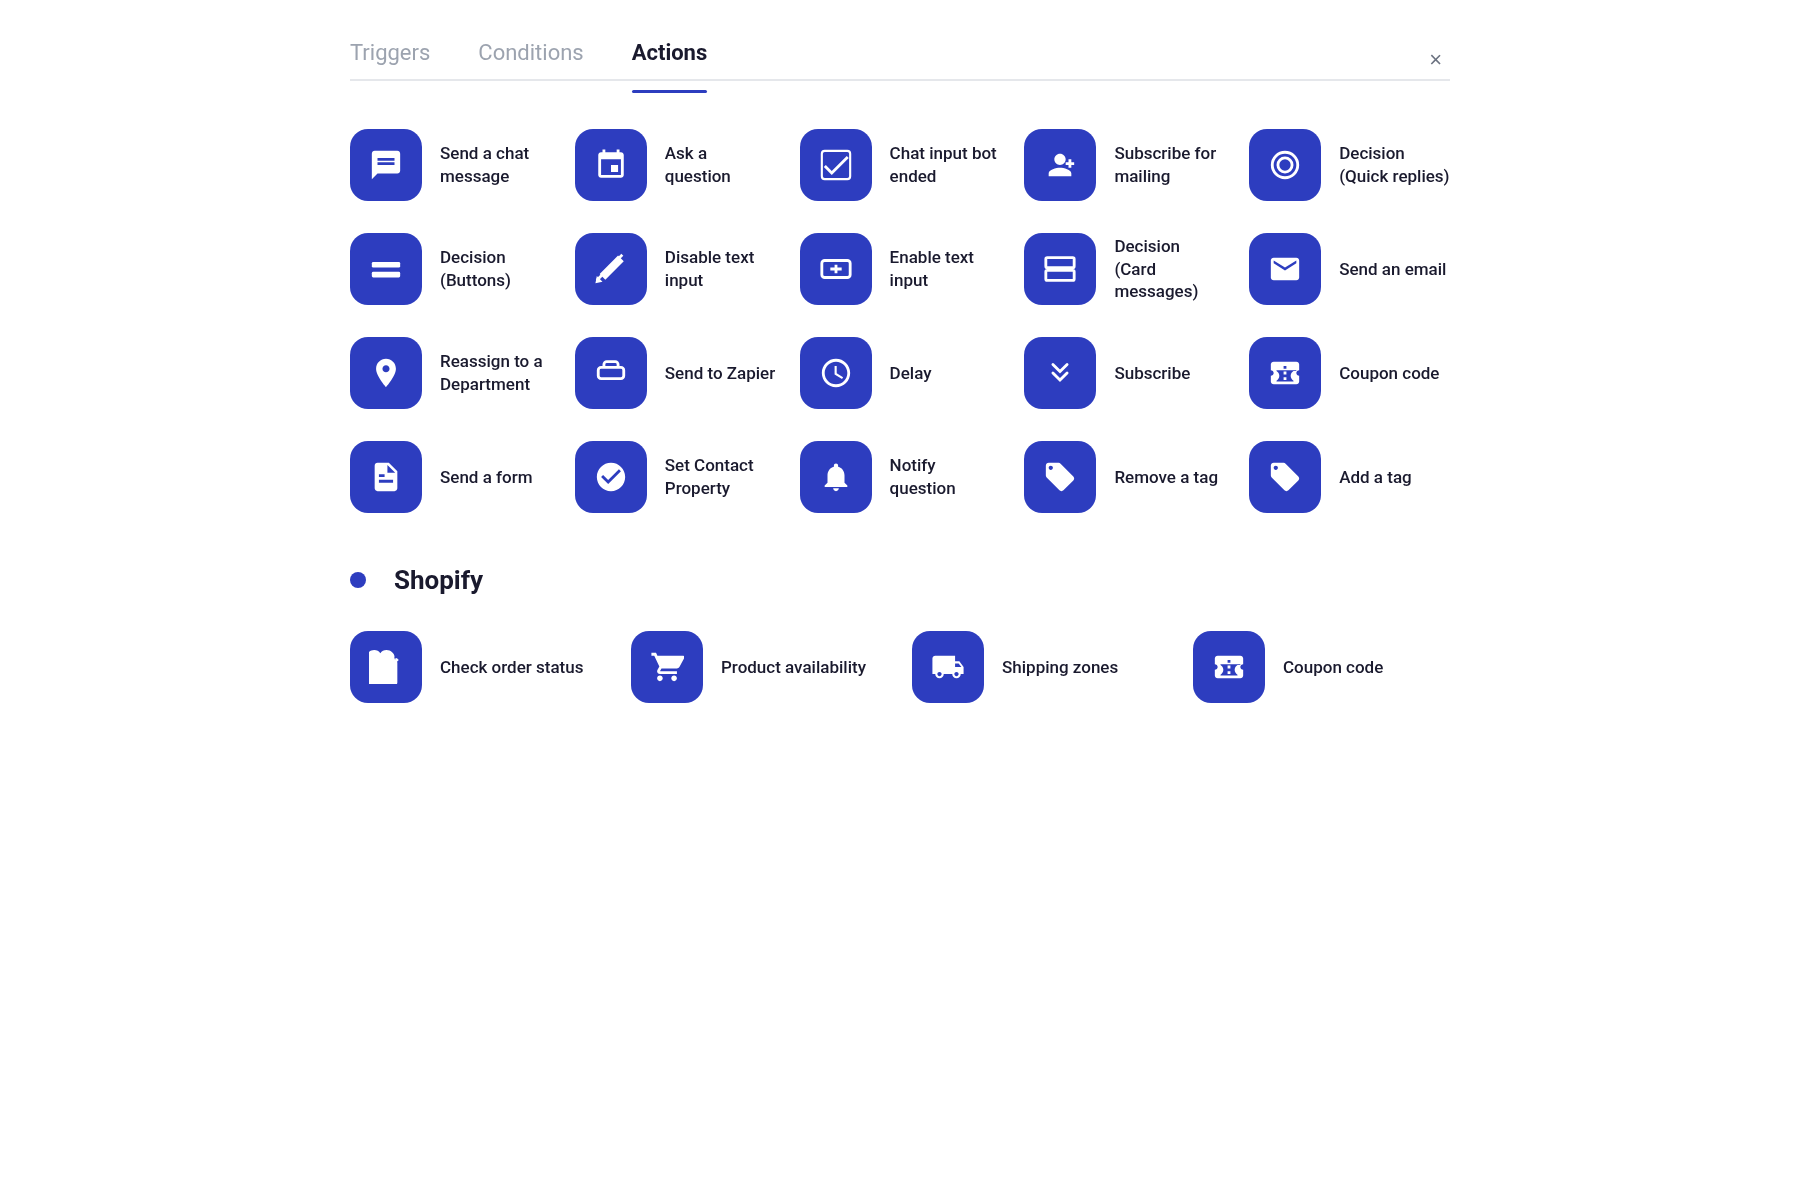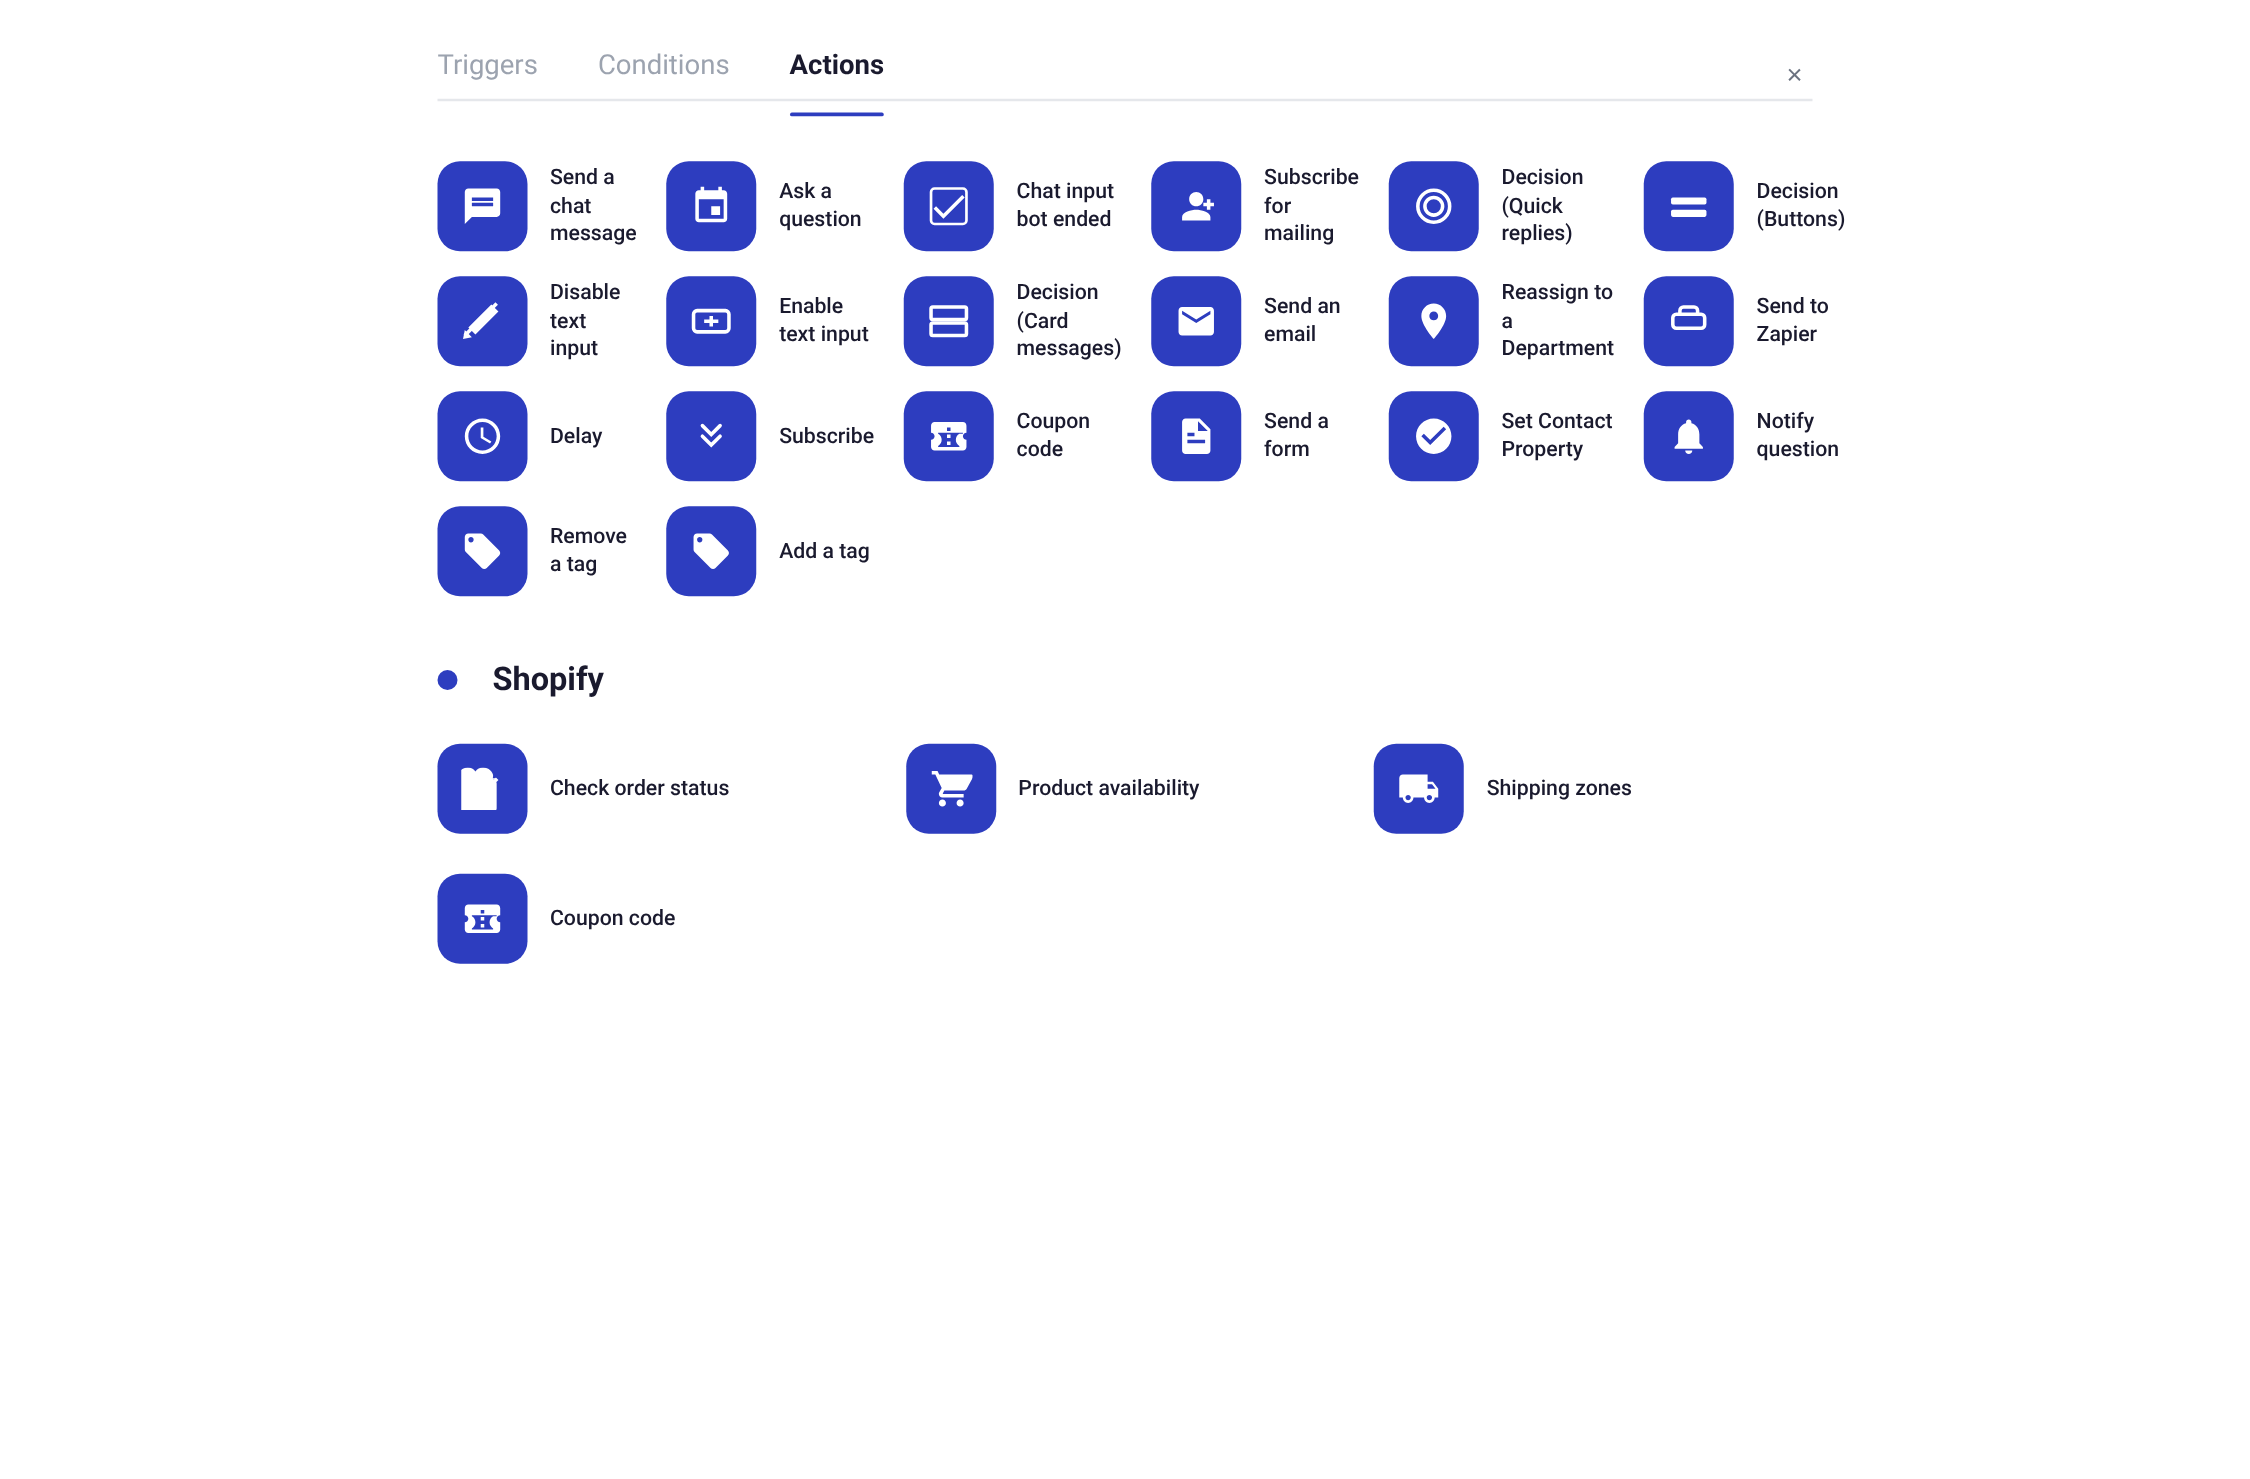--- a/index.html
+++ b/index.html
@@ -62,22 +62,22 @@
       cursor: pointer;
       background: none;
       border: none;
       padding: 4px 8px;
       line-height: 1;
     }
 
     
     .actions-grid {
       display: grid;
-      grid-template-columns: repeat(6, 1fr);
-      gap: 20px 24px;
+      grid-template-columns: repeat(5, 1fr);
+      gap: 32px 24px;
       margin-bottom: 52px;
     }
 
     .action-item {
       display: flex;
       align-items: center;
       gap: 18px;
       cursor: pointer;
     }
 
@@ -118,21 +118,21 @@
     }
 
     .section-title {
       font-size: 26px;
       font-weight: 700;
       color: #1a1a2e;
     }
 
     .shopify-grid {
       display: grid;
-      grid-template-columns: repeat(3, 1fr);
+      grid-template-columns: repeat(4, 1fr);
       gap: 32px 24px;
       text-align: right;
     }
 
     
     svg {
       width: 34px;
       height: 34px;
       fill: white;
     }

